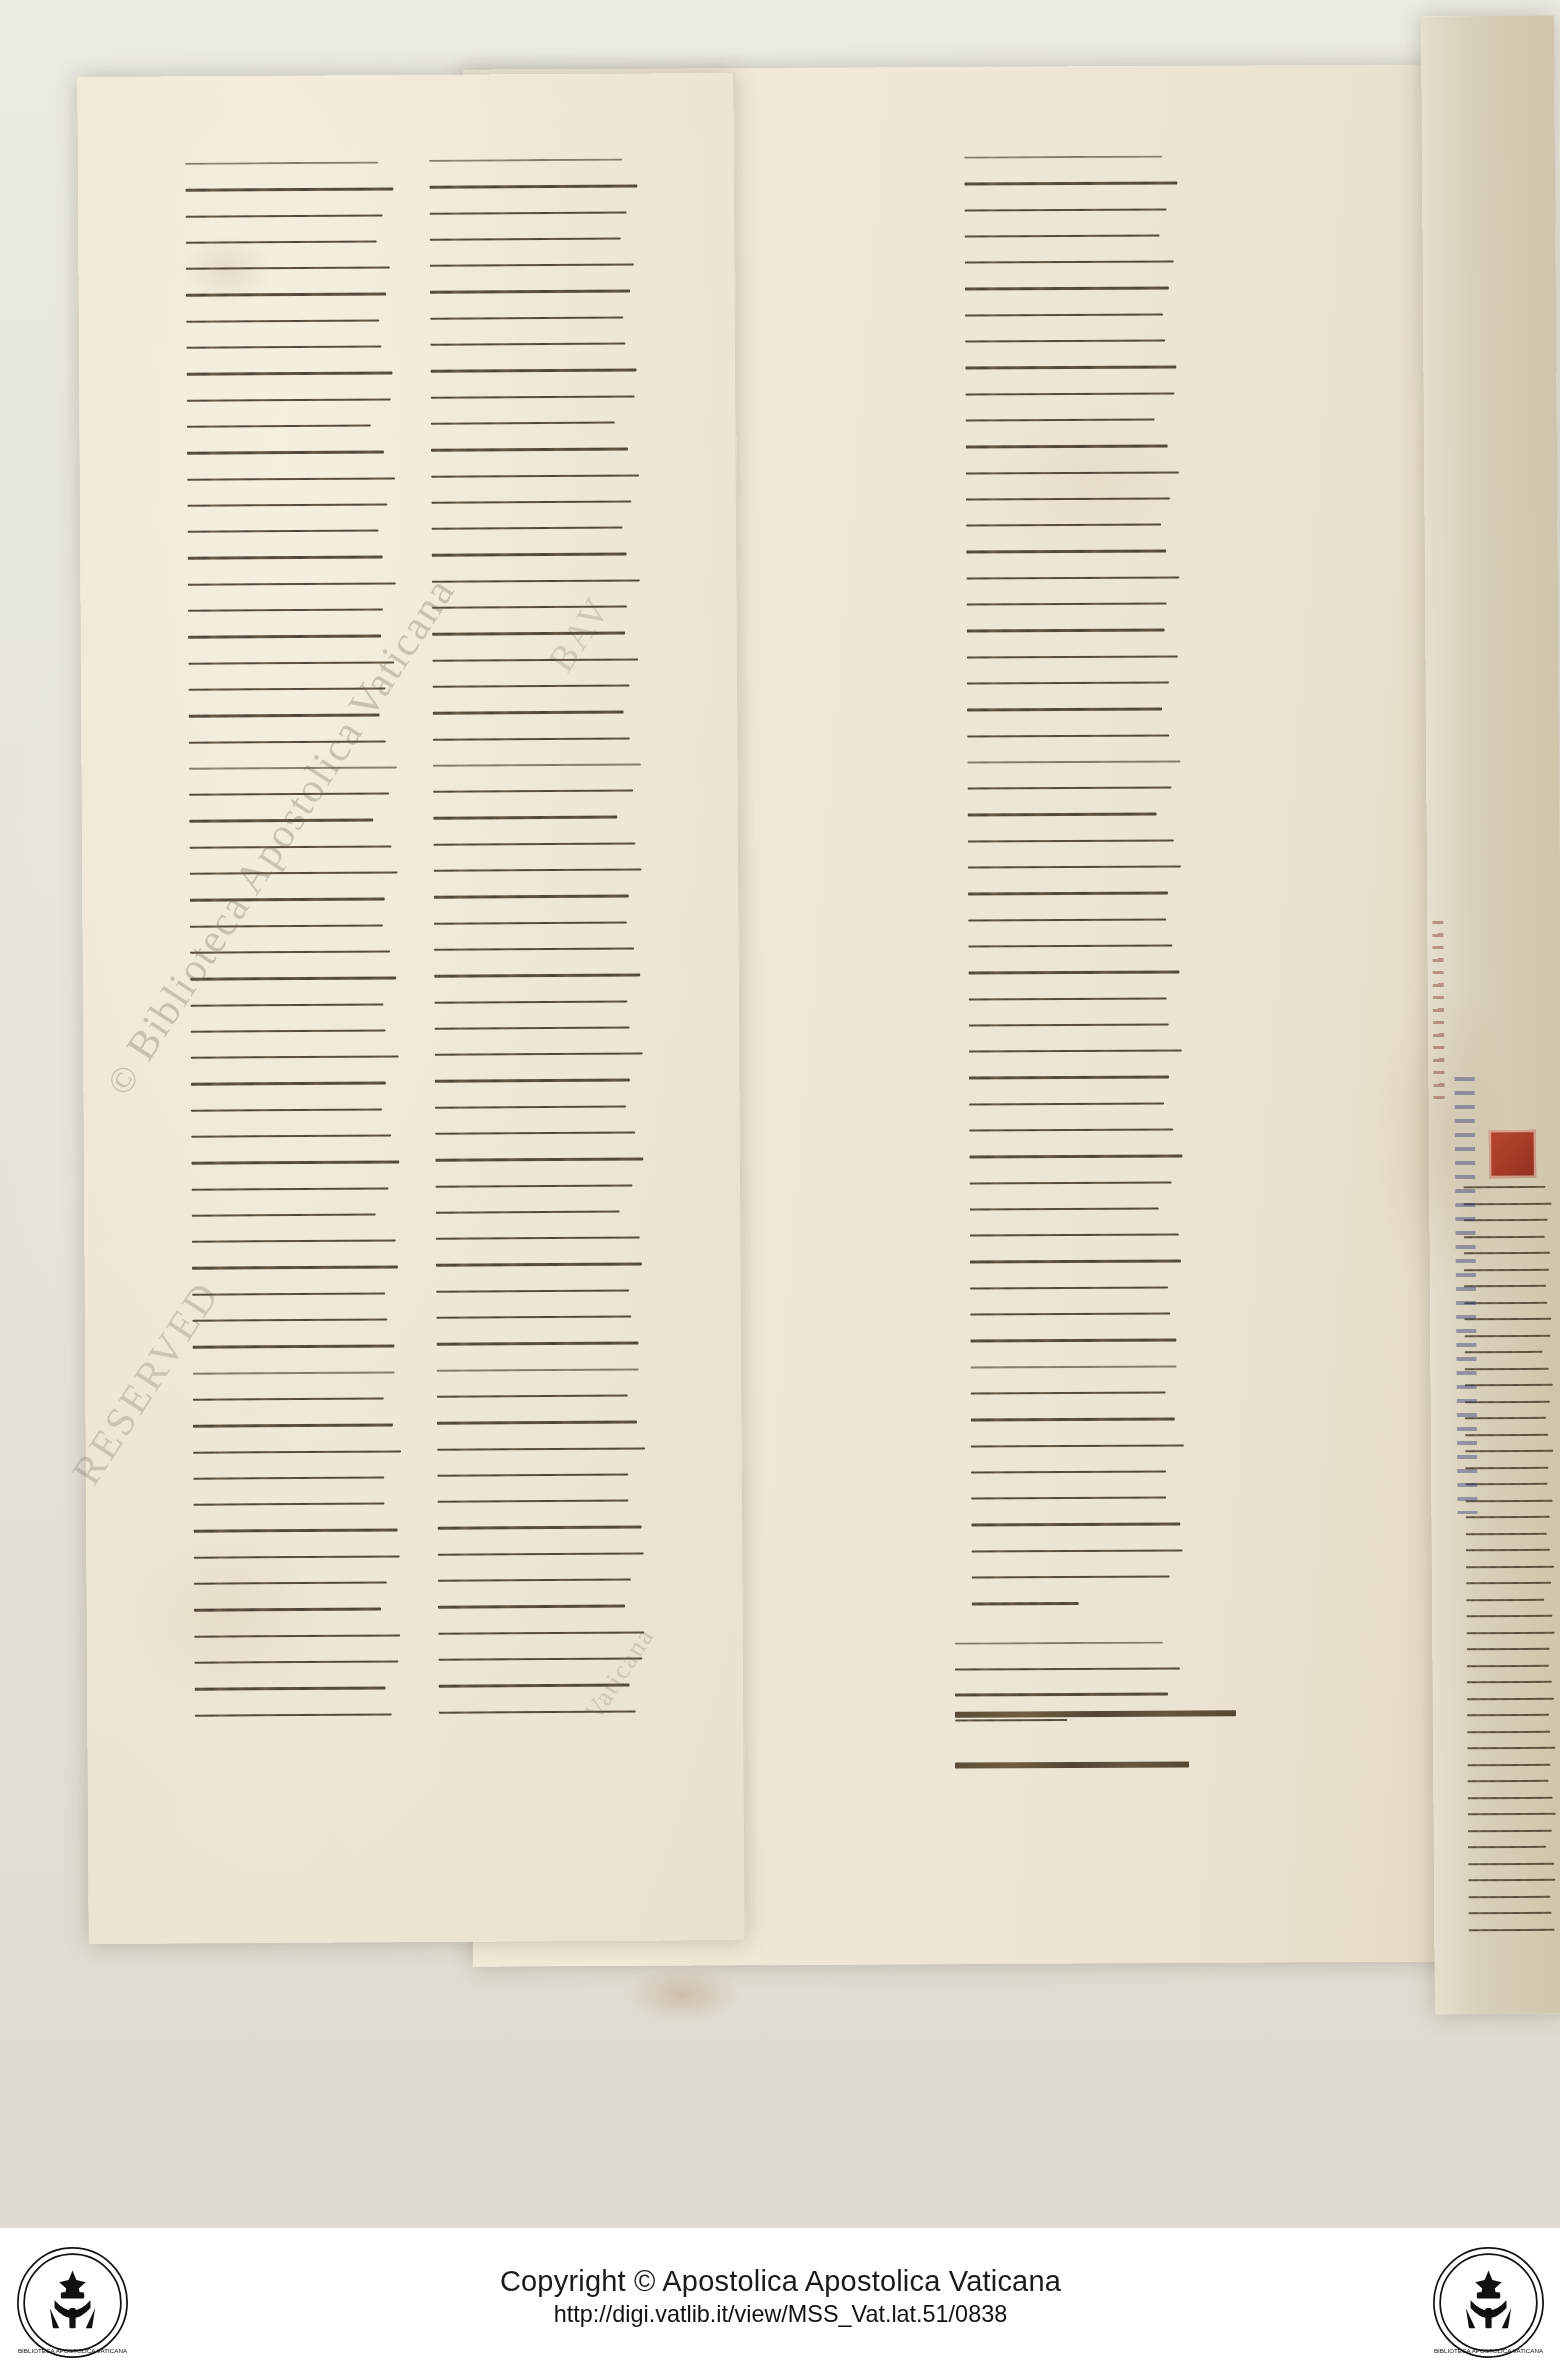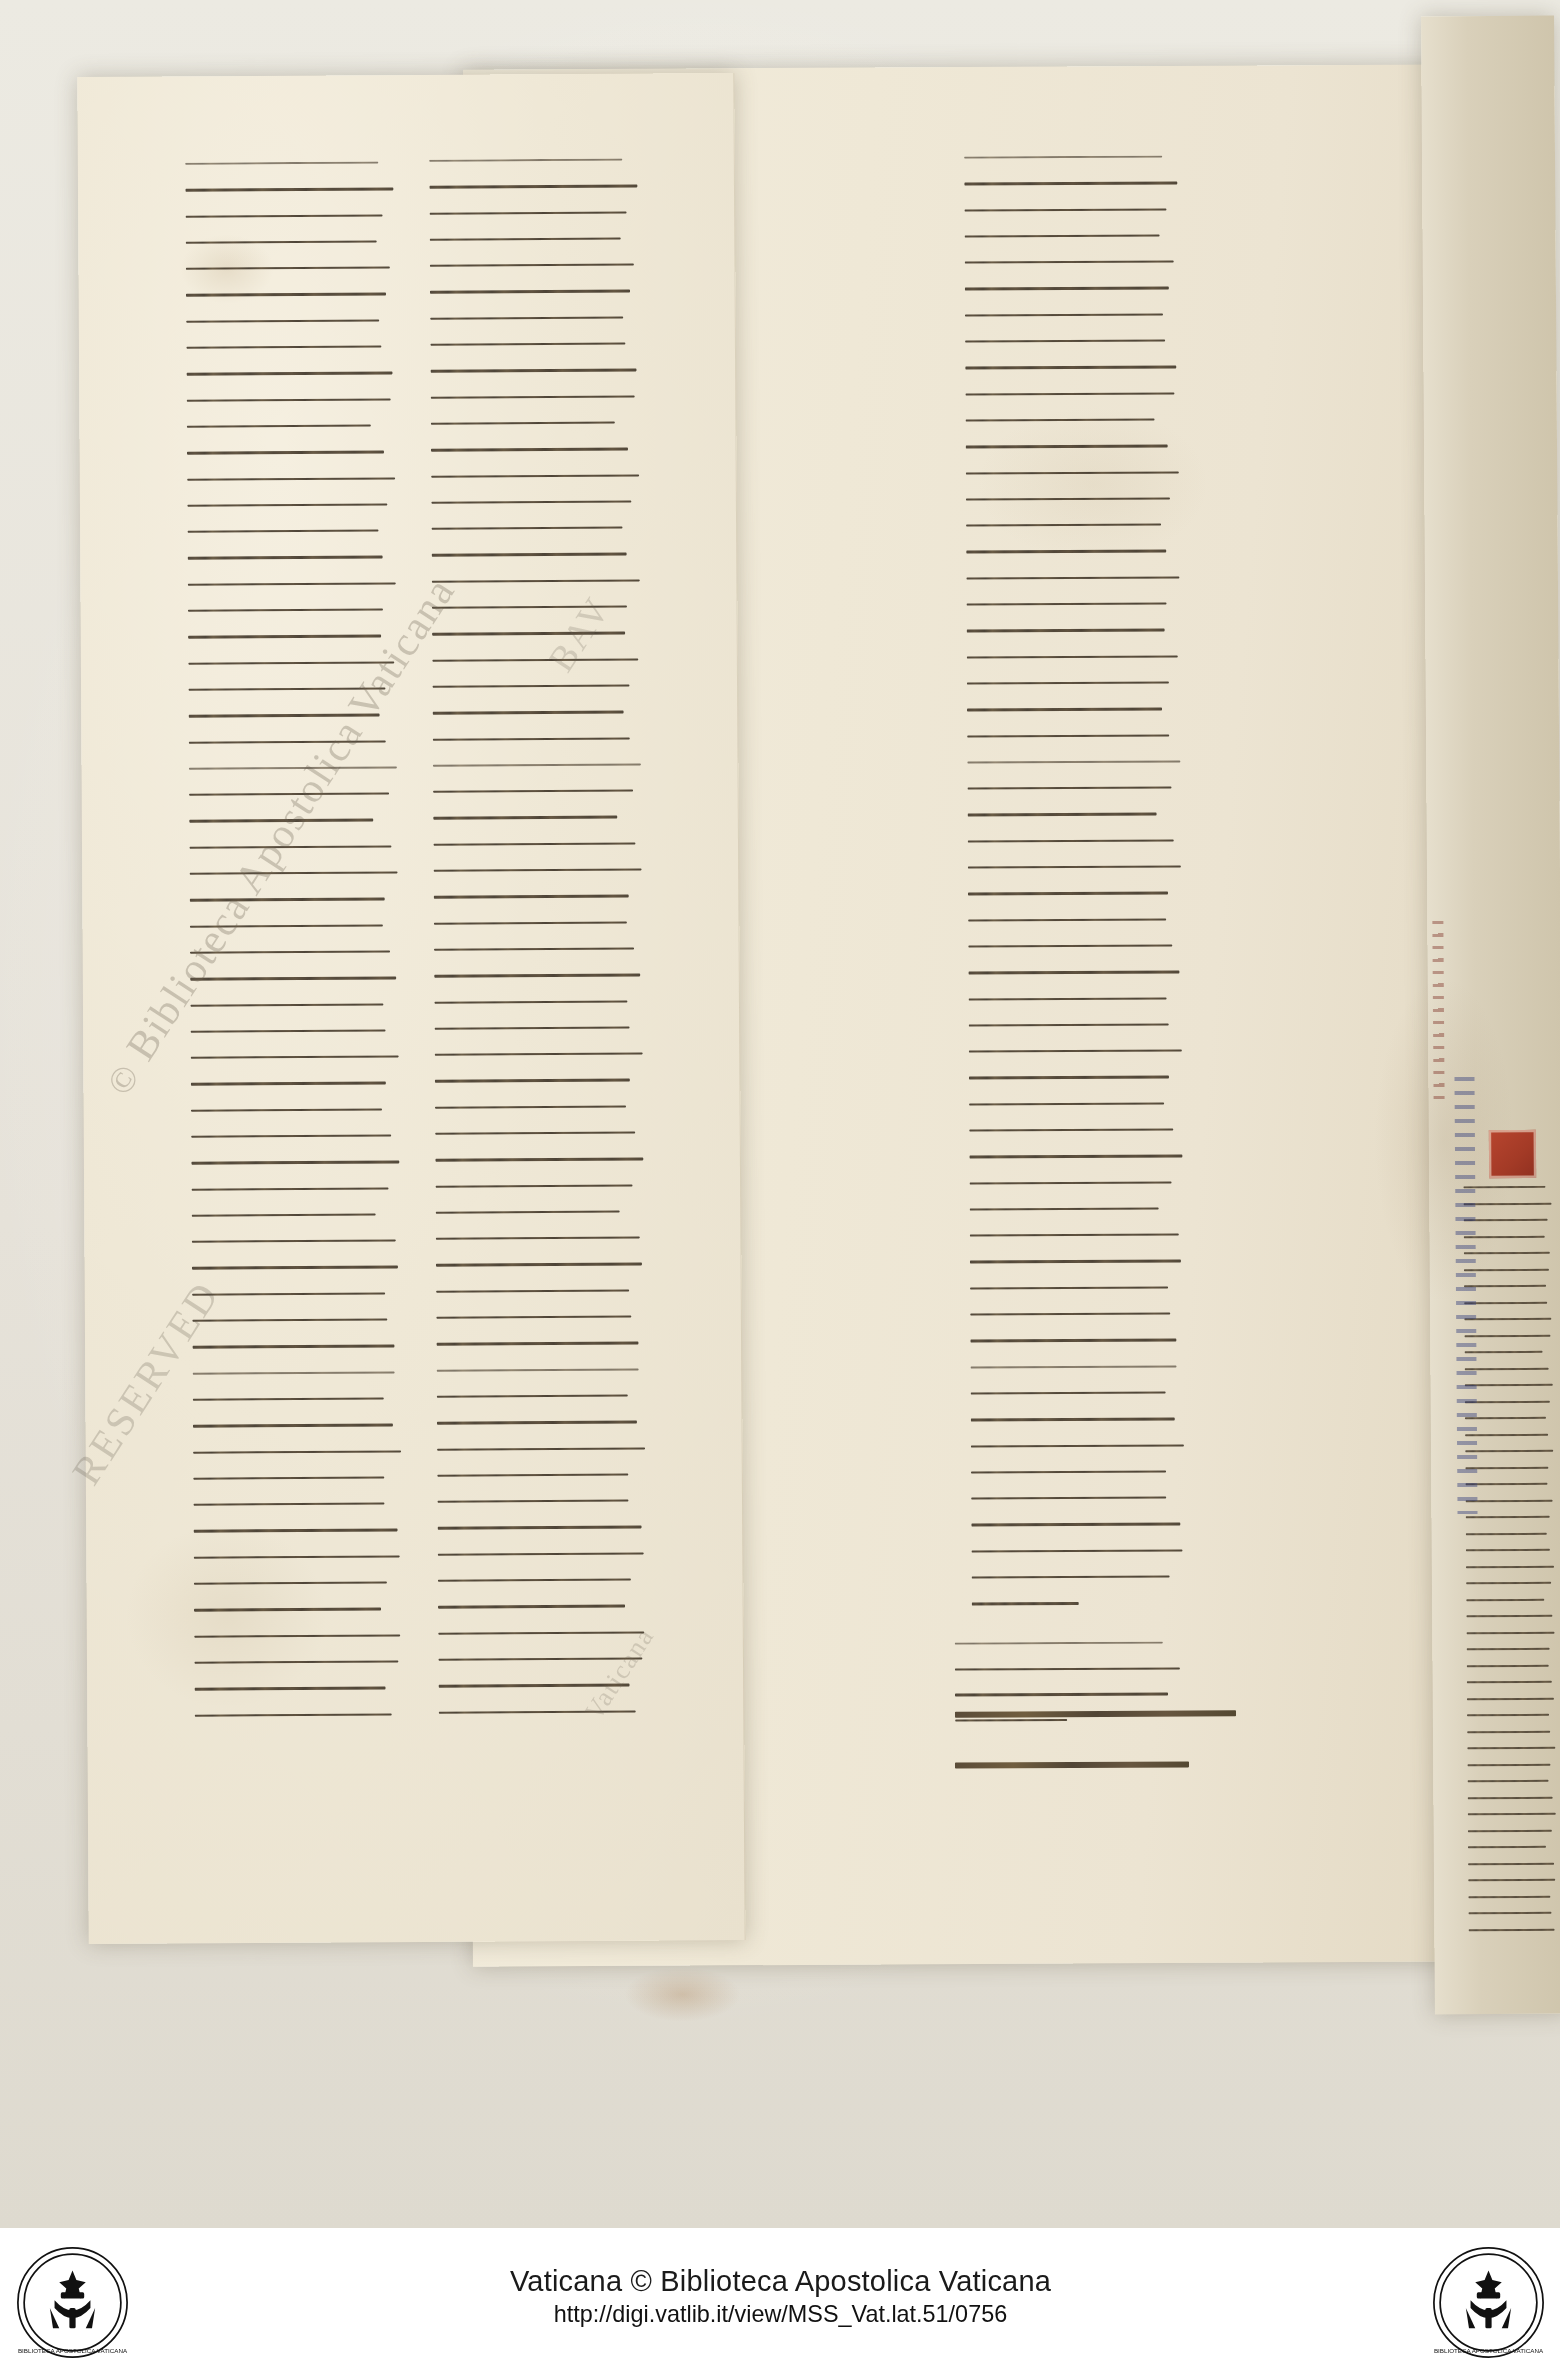--- a/index.html
+++ b/index.html
@@ -524,22 +524,22 @@
     <span class="wm-c">©</span>
     <span>Biblioteca Apostolica Vaticana</span>
   </div>
   <div class="watermark-2">RESERVED</div>
   <div class="watermark-3">BAV</div>
   <div class="watermark-4">Vaticana</div>
 </div>
 
 <div class="footer">
   <div class="footer-center">
-    <div class="footer-copyright">Vaticana © Biblioteca Apostolica Vaticana</div>
-    <div class="footer-url">http://digi.vatlib.it/view/MSS_Vat.lat.51/0756</div>
+    <div class="footer-copyright">Copyright © Apostolica Apostolica Vaticana</div>
+    <div class="footer-url">http://digi.vatlib.it/view/MSS_Vat.lat.51/0838</div>
   </div>
 </div>
 
 <div class="seal seal-left">
   <svg width="117" height="117" viewBox="0 0 150 150" aria-hidden="true">
     <g fill="none" stroke="#111" stroke-width="2.2">
       <circle cx="75" cy="75" r="70"></circle>
       <circle cx="75" cy="75" r="62"></circle>
     </g>
     <g fill="#111">

